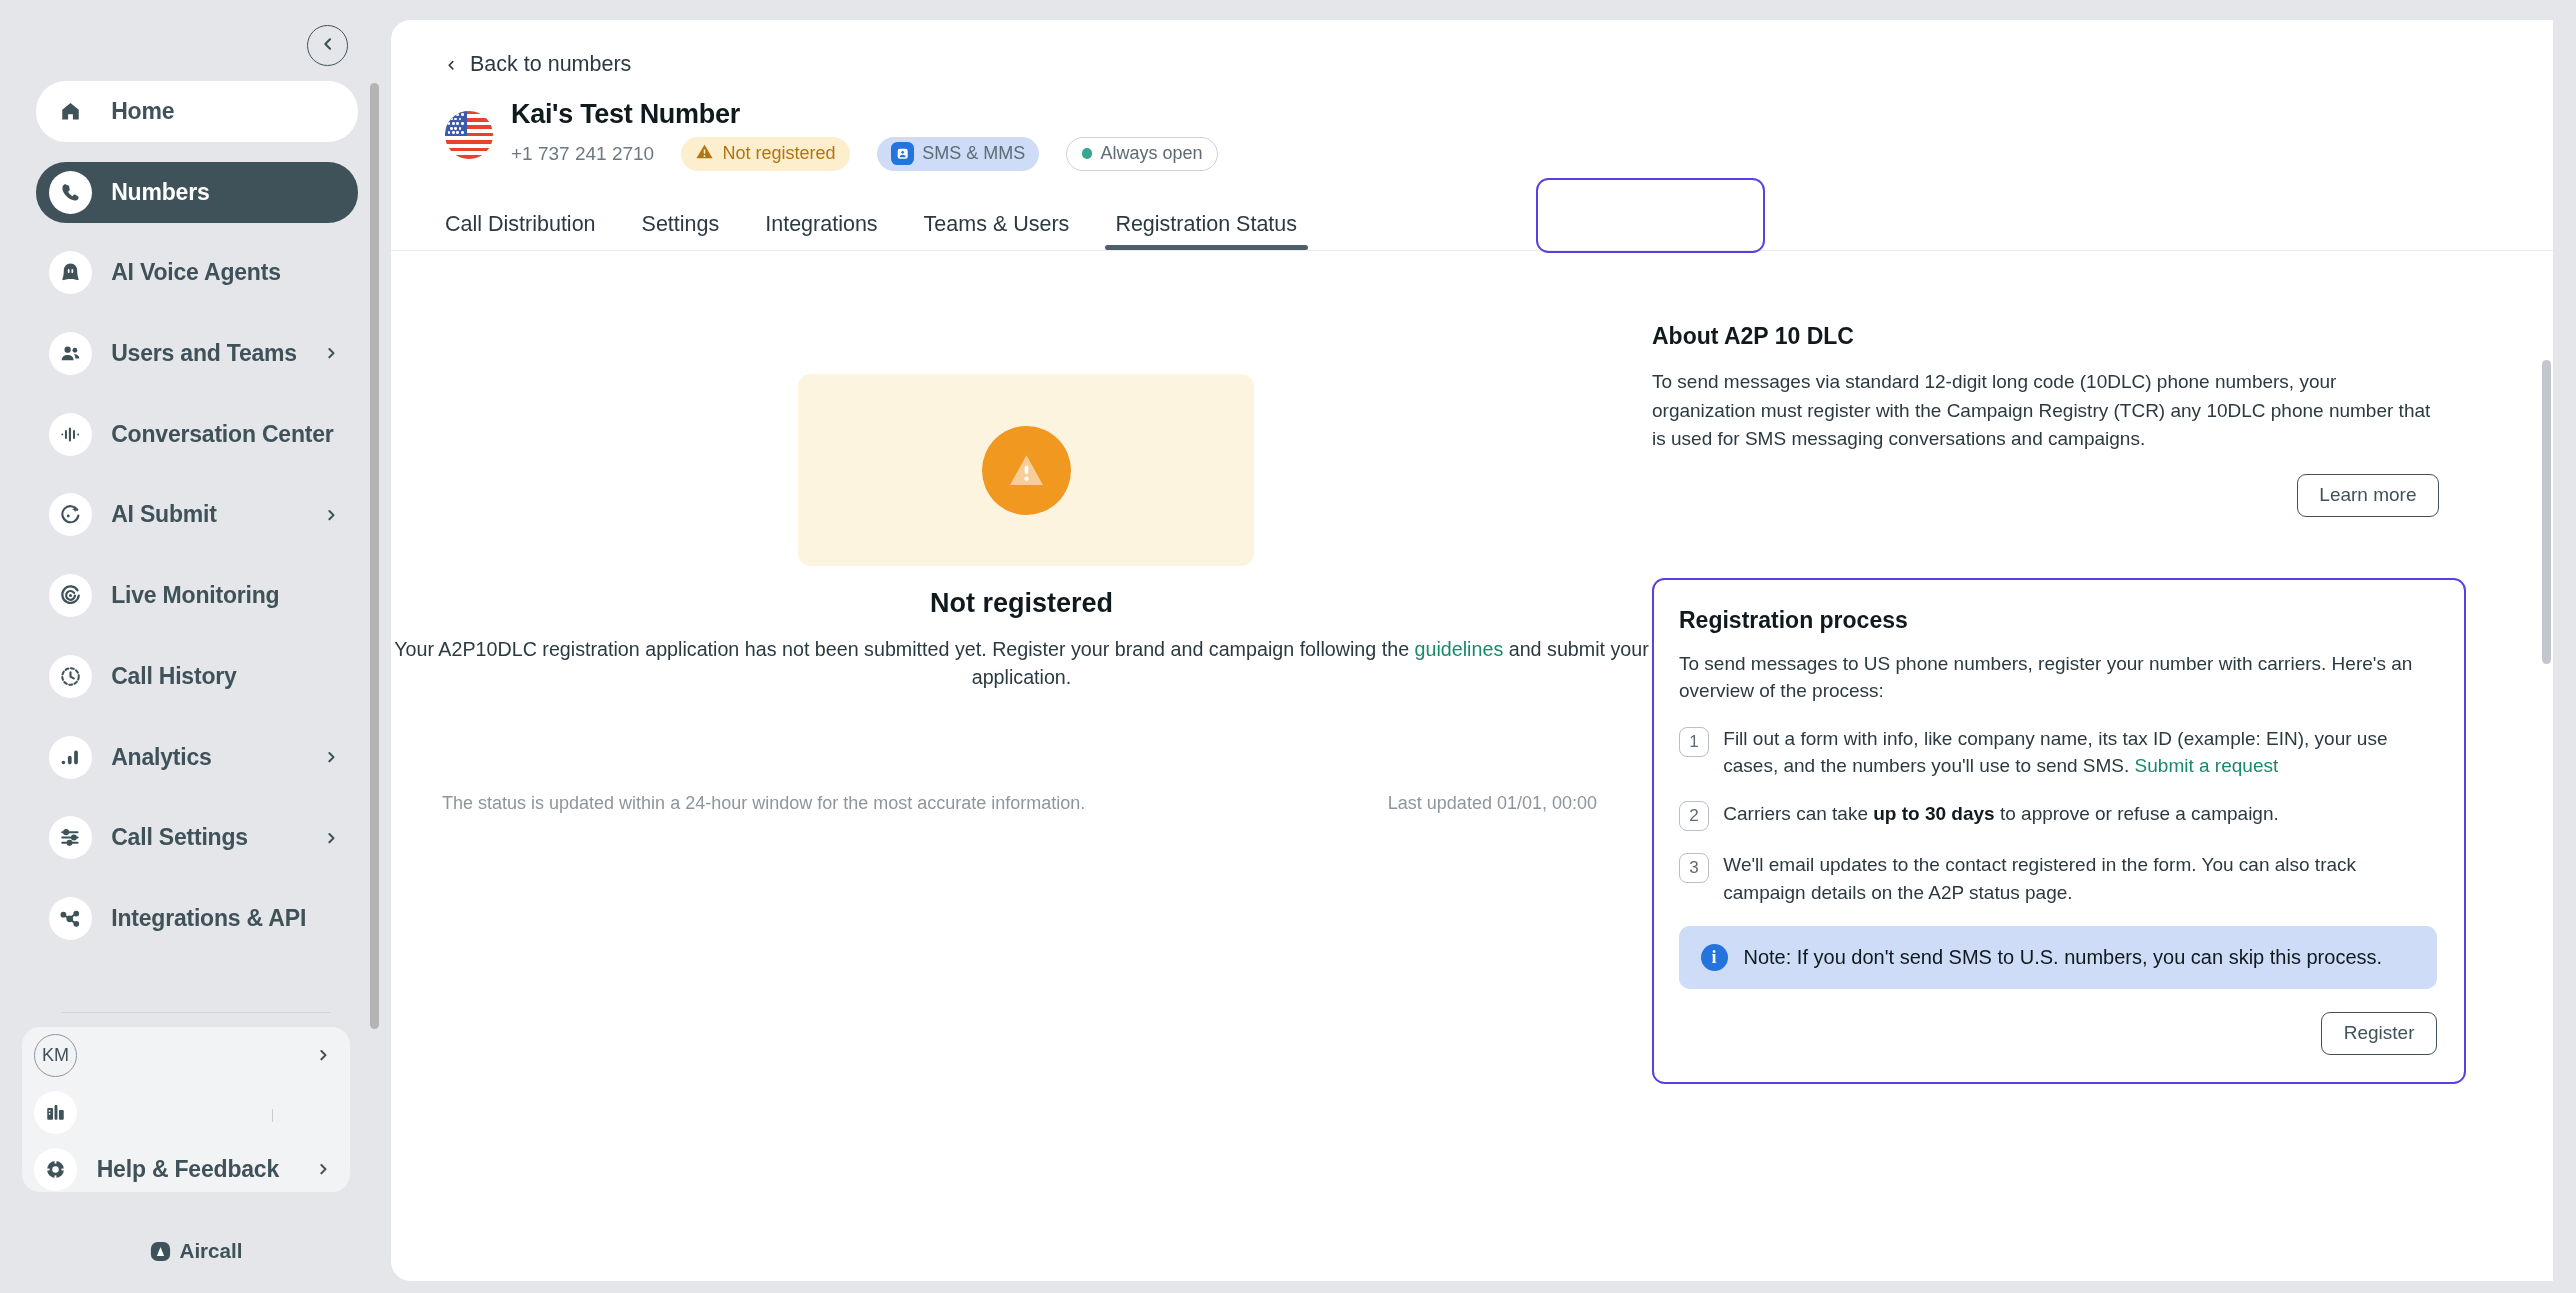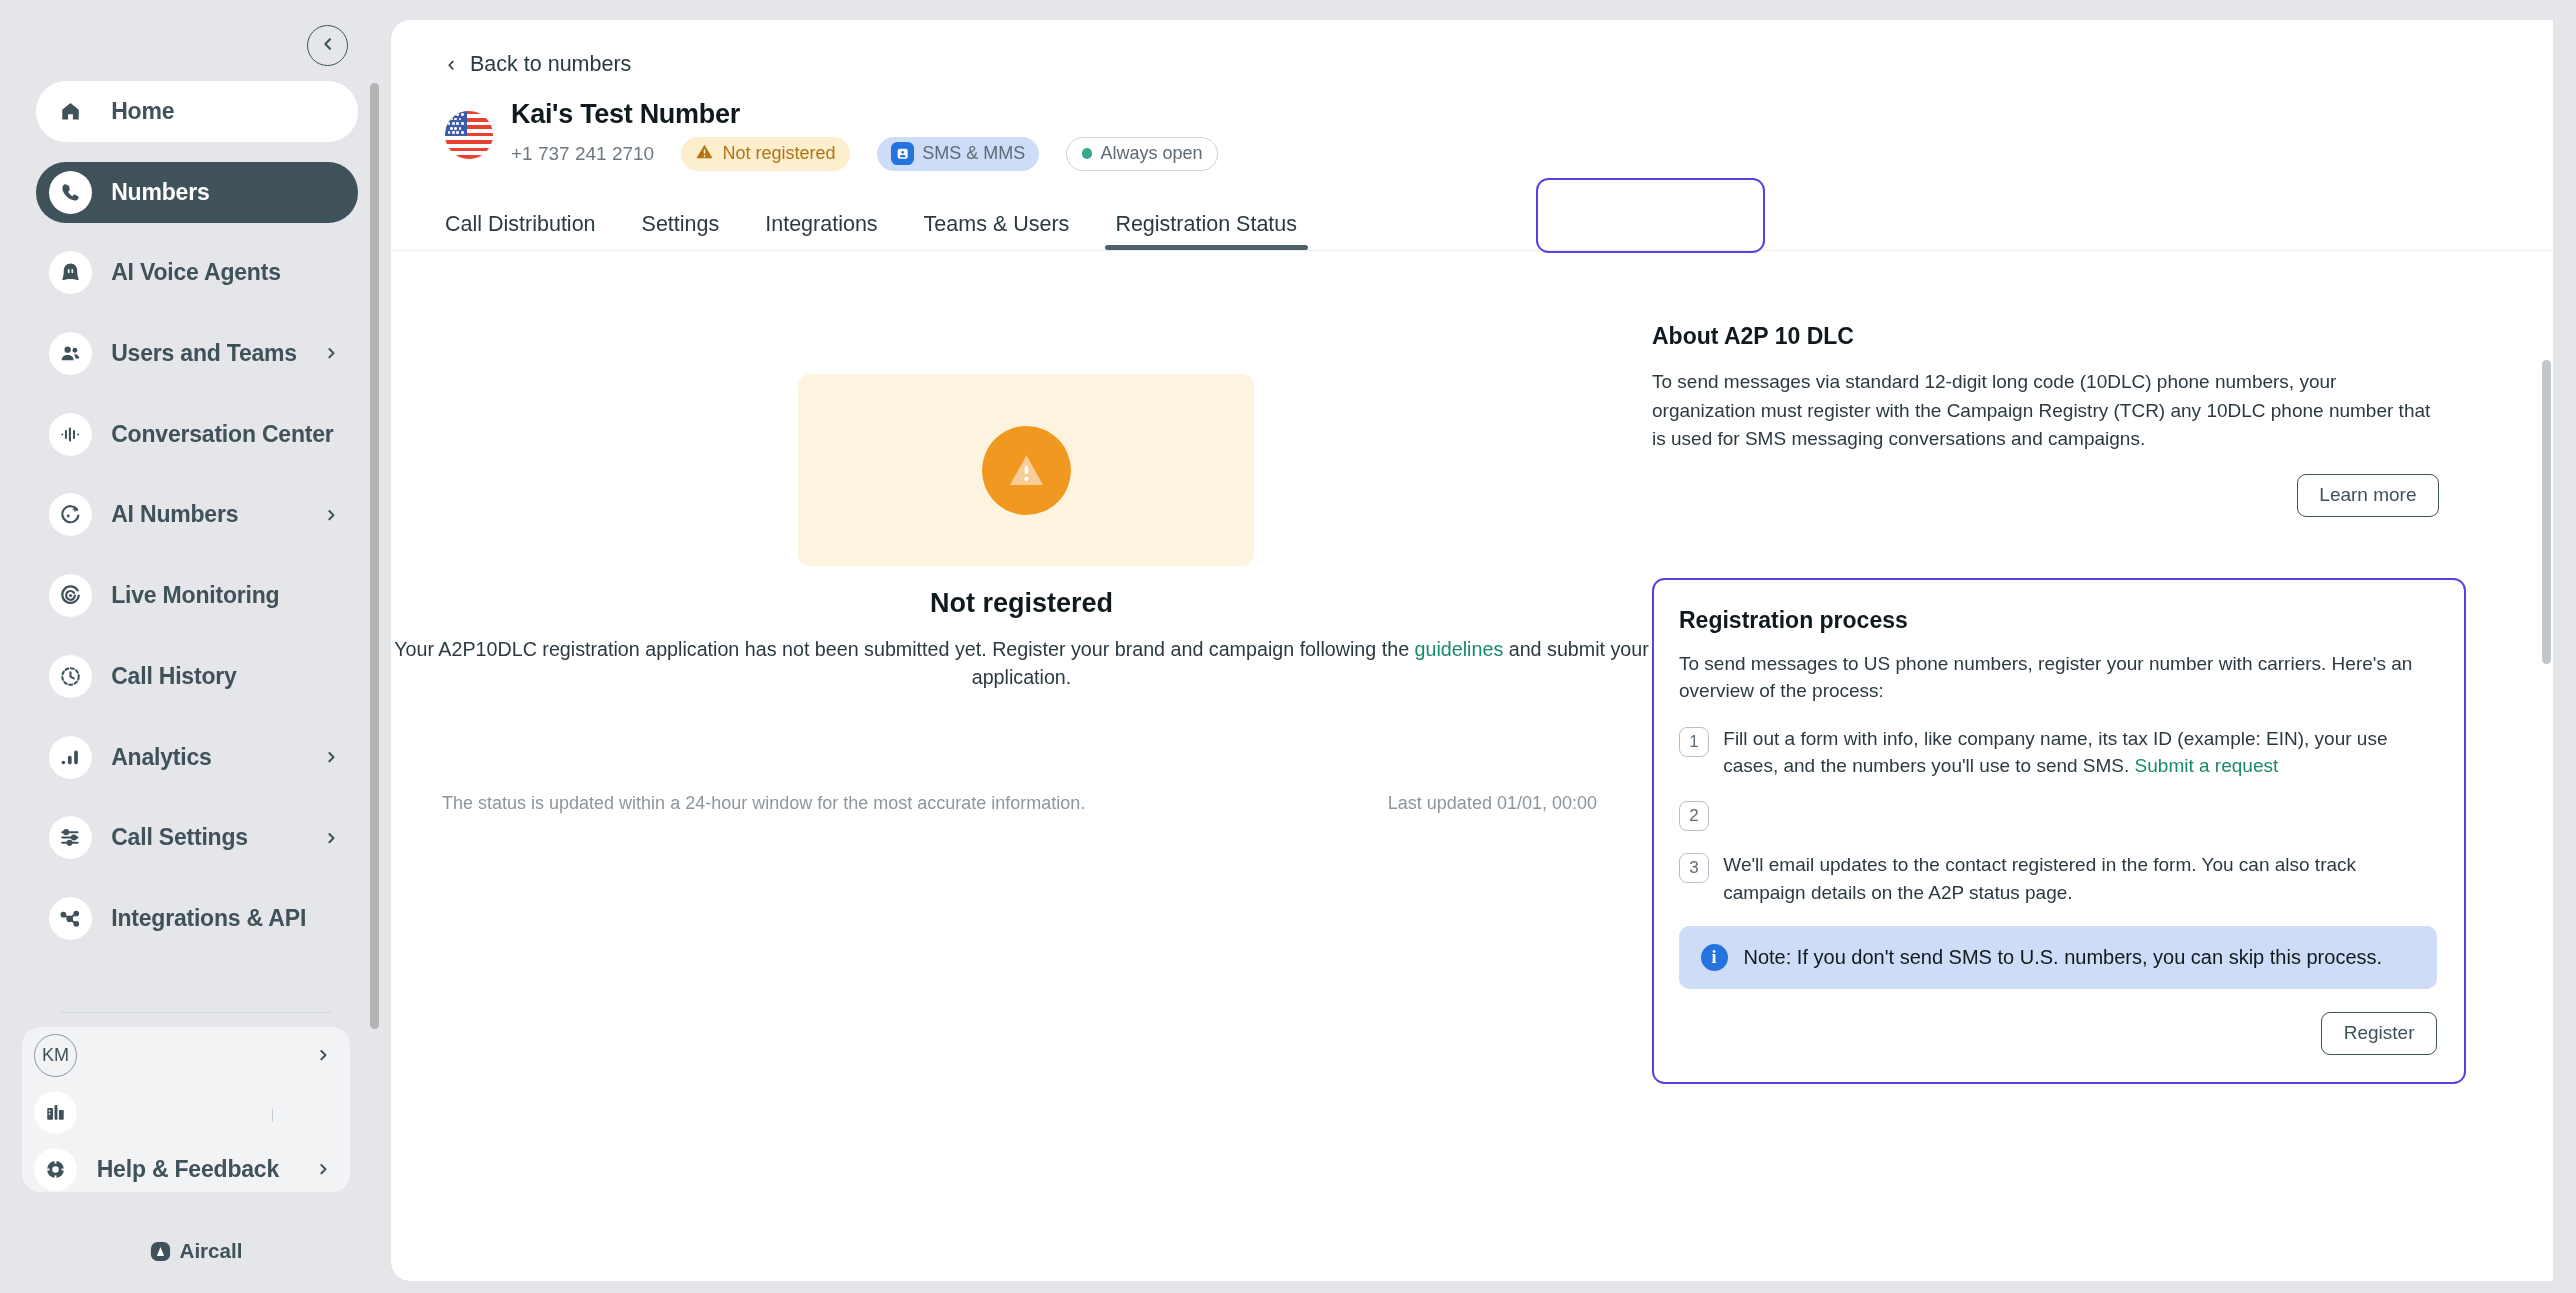--- a/index.html
+++ b/index.html
@@ -377,21 +377,21 @@
       </div>
 
       <div class="nav-item">
         <span class="nav-ico">
           <svg viewBox="0 0 24 24" fill="none" stroke="#3f5159" stroke-width="2.2" stroke-linecap="round">
               <path d="M19 7.2A8.4 8.4 0 1 0 20.2 13"></path>
               <path d="M16.8 3.2l.9 2.4 2.4.9-2.4.9-.9 2.4-.9-2.4-2.4-.9 2.4-.9z" fill="#3f5159" stroke="none"></path>
               <circle cx="9.6" cy="13.6" r="1.5" fill="#3f5159" stroke="none"></circle>
             </svg>
         </span>
-        <span class="nav-label">AI Numbers</span>
+        <span class="nav-label">AI Submit</span>
         <span class="nav-chev">
           <svg viewBox="0 0 24 24" fill="none" stroke="#3f5159" stroke-width="3.4" stroke-linecap="round" stroke-linejoin="round">
               <polyline points="9 5 16 12 9 19"></polyline>
             </svg>
         </span>
       </div>
 
       <div class="nav-item">
         <span class="nav-ico">
           <svg viewBox="0 0 24 24" fill="none" stroke="#3f5159" stroke-width="2.3" stroke-linecap="round">
@@ -649,20 +649,21 @@
           <h3 class="proc-h">Registration process</h3>
           <p class="proc-intro">To send messages to US phone numbers, register your number with carriers. Here's an overview of the process:</p>
 
           <div class="step">
             <span class="step-n">1</span>
             <span class="step-t"><span>Fill out a form with info, like company name, its tax ID (example: EIN), your use cases, and the numbers you'll use to send SMS. </span><a>Submit a request</a></span>
           </div>
 
           <div class="step">
             <span class="step-n">2</span>
+            <span class="step-t"><span>Carriers can take </span><b>up to 30 days</b><span> to approve or refuse a campaign.</span></span>
           </div>
 
           <div class="step">
             <span class="step-n">3</span>
             <span class="step-t">We'll email updates to the contact registered in the form. You can also track campaign details on the A2P status page.</span>
           </div>
 
           <div class="note-box">
             <span class="note-ico">i</span>
             <span class="note-t">Note: If you don't send SMS to U.S. numbers, you can skip this process.</span>

